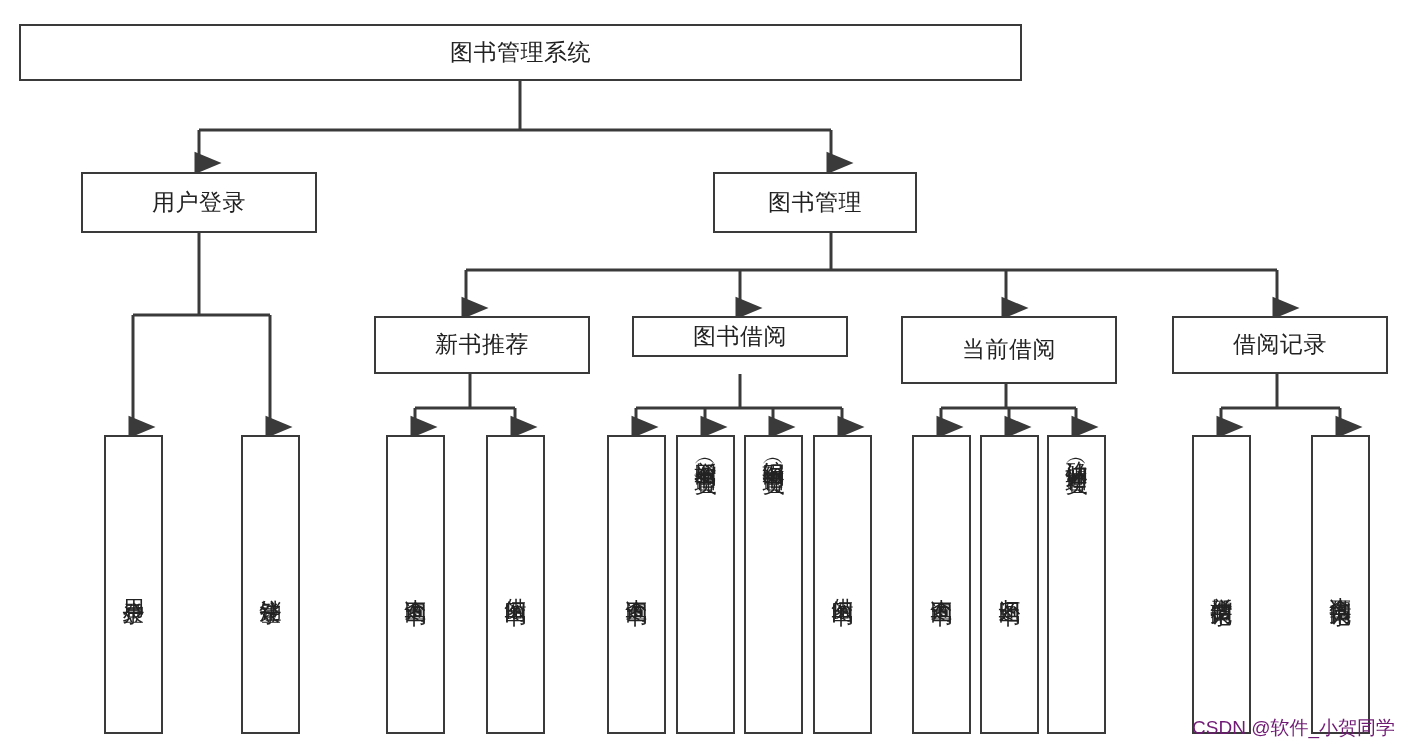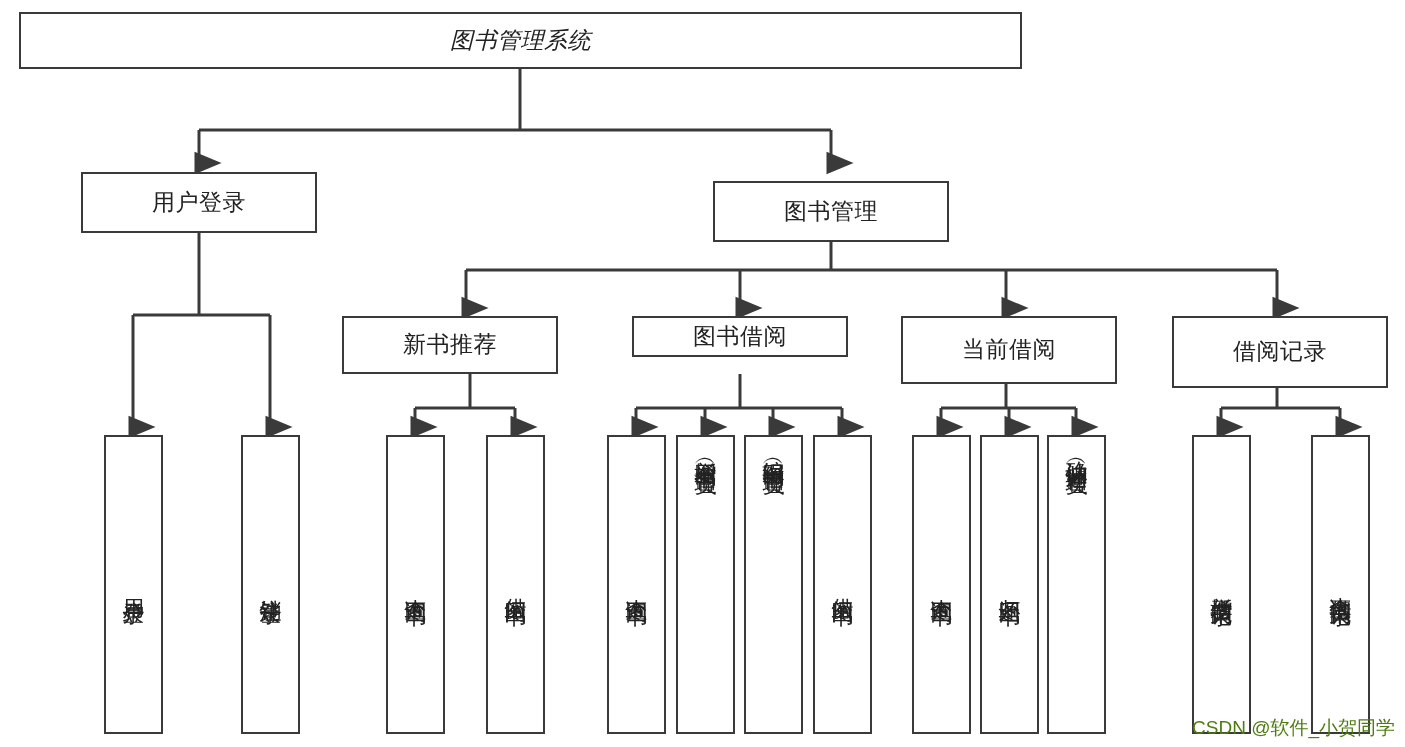--- a/index.html
+++ b/index.html
@@ -59,21 +59,21 @@
   }
   .node.vertical.center-text {
     align-items: center;
     padding-top: 0;
   }
   #watermark {
     position: absolute;
     right: 10px;
     bottom: 6px;
     font-size: 19px;
-    color: #4d7c0f;
+    color: #701a75;
     z-index: 5;
     white-space: nowrap;
     font-family: "Liberation Sans", "DejaVu Sans", sans-serif;
   }
 </style>
 </head>
 <body>
 
 <div id="canvas">
 
@@ -121,41 +121,41 @@
       <path d="M 1009 408 L 1009 427" marker-end="url(#arrow)"></path>
       <path d="M 1076 408 L 1076 427" marker-end="url(#arrow)"></path>
 
       <path d="M 1277 374 L 1277 408"></path>
       <path d="M 1221 408 L 1340 408"></path>
       <path d="M 1221 408 L 1221 427" marker-end="url(#arrow)"></path>
       <path d="M 1340 408 L 1340 427" marker-end="url(#arrow)"></path>
     </g>
   </svg>
 
-  <div class="node horizontal" style="left:19px; top:12px; width:1003px; height:57px;font-style:italic;">
+  <div class="node horizontal" style="left:19px; top:24px; width:1003px; height:57px;">
     <span class="label">图书管理系统</span>
   </div>
 
   <div class="node horizontal" style="left:81px; top:172px; width:236px; height:61px;">
     <span class="label">用户登录</span>
   </div>
-  <div class="node horizontal" style="left:713px; top:181px; width:236px; height:61px;">
+  <div class="node horizontal" style="left:713px; top:172px; width:204px; height:61px;">
     <span class="label">图书管理</span>
   </div>
 
-  <div class="node horizontal" style="left:342px; top:316px; width:216px; height:58px;">
+  <div class="node horizontal" style="left:374px; top:316px; width:216px; height:58px;">
     <span class="label">新书推荐</span>
   </div>
   <div class="node horizontal" style="left:632px; top:316px; width:216px; height:41px;">
     <span class="label">图书借阅</span>
   </div>
   <div class="node horizontal" style="left:901px; top:316px; width:216px; height:68px;">
     <span class="label">当前借阅</span>
   </div>
-  <div class="node horizontal" style="left:1172px; top:316px; width:216px; height:72px;">
+  <div class="node horizontal" style="left:1172px; top:316px; width:216px; height:58px;">
     <span class="label">借阅记录</span>
   </div>
 
   <div class="node vertical center-text" style="left:104px; top:435px; width:59px; height:299px;">
     <span class="label">用户登录</span>
   </div>
   <div class="node vertical center-text" style="left:241px; top:435px; width:59px; height:299px;">
     <span class="label">注销登录</span>
   </div>
 

